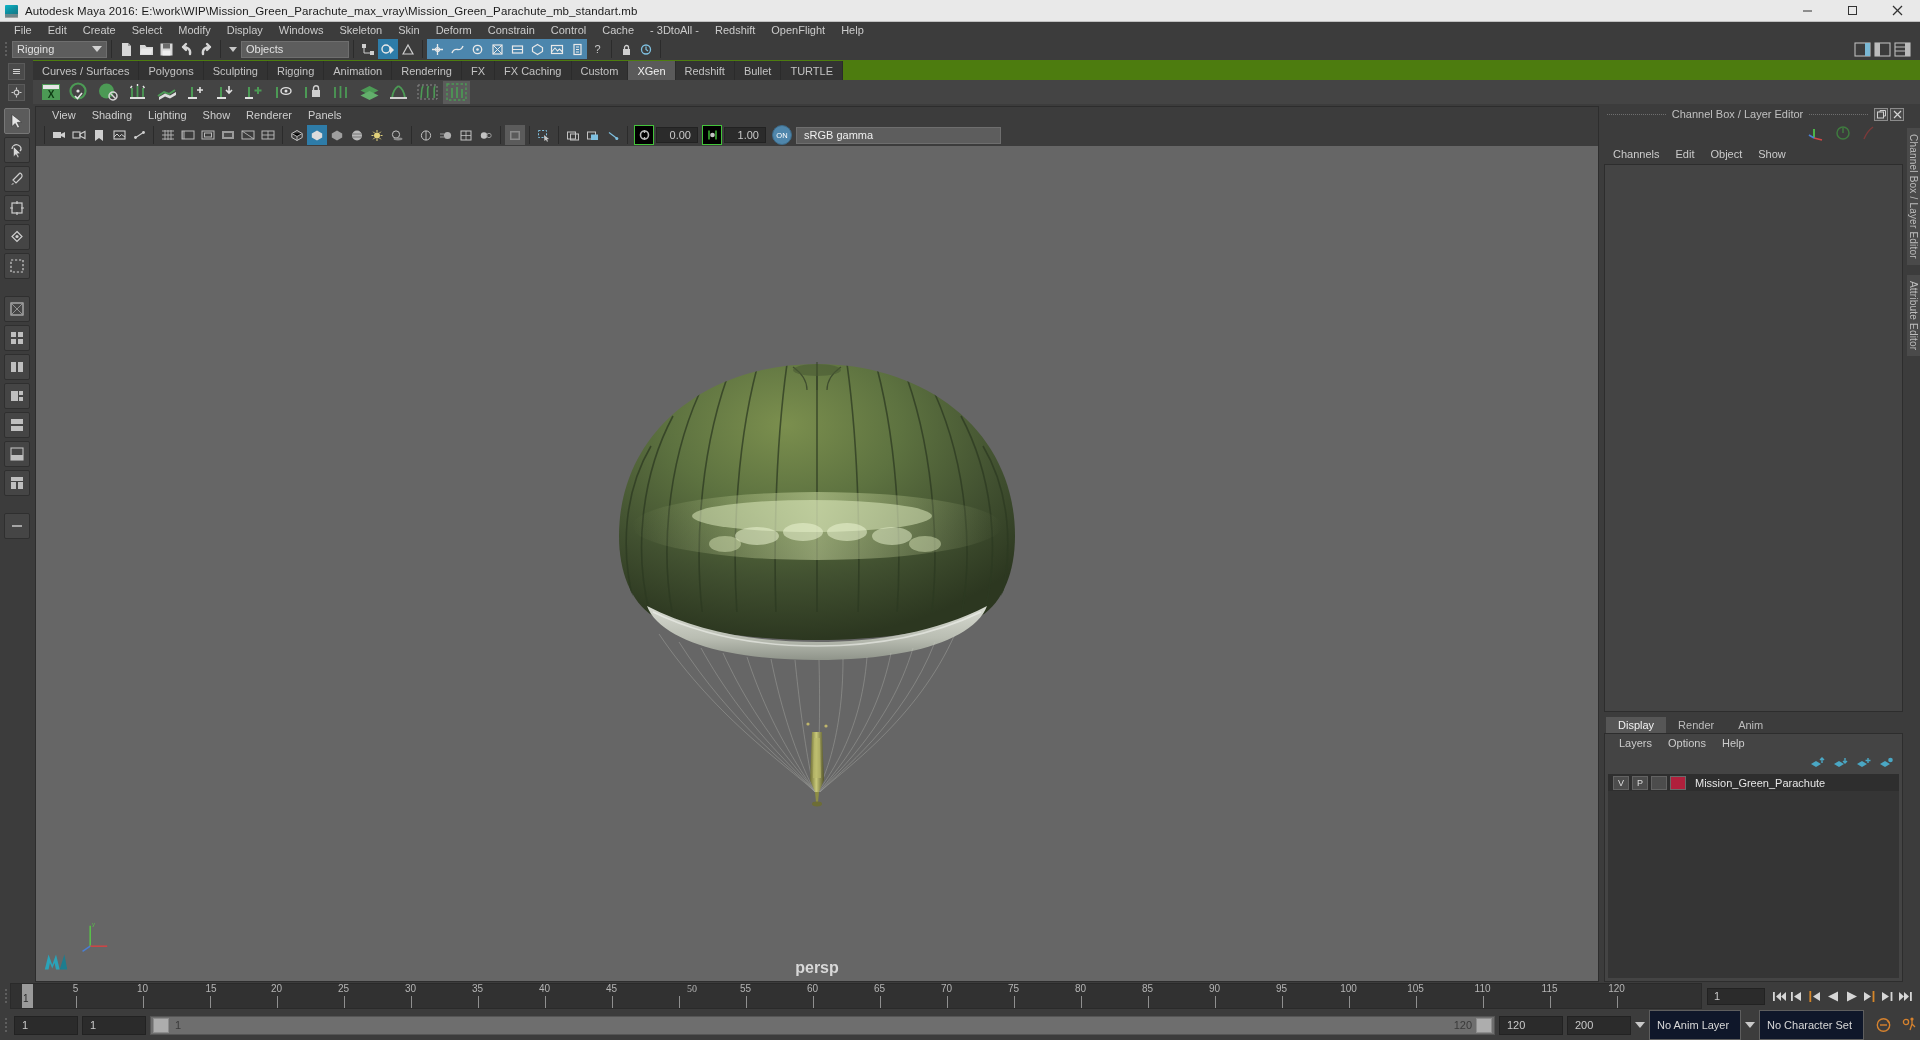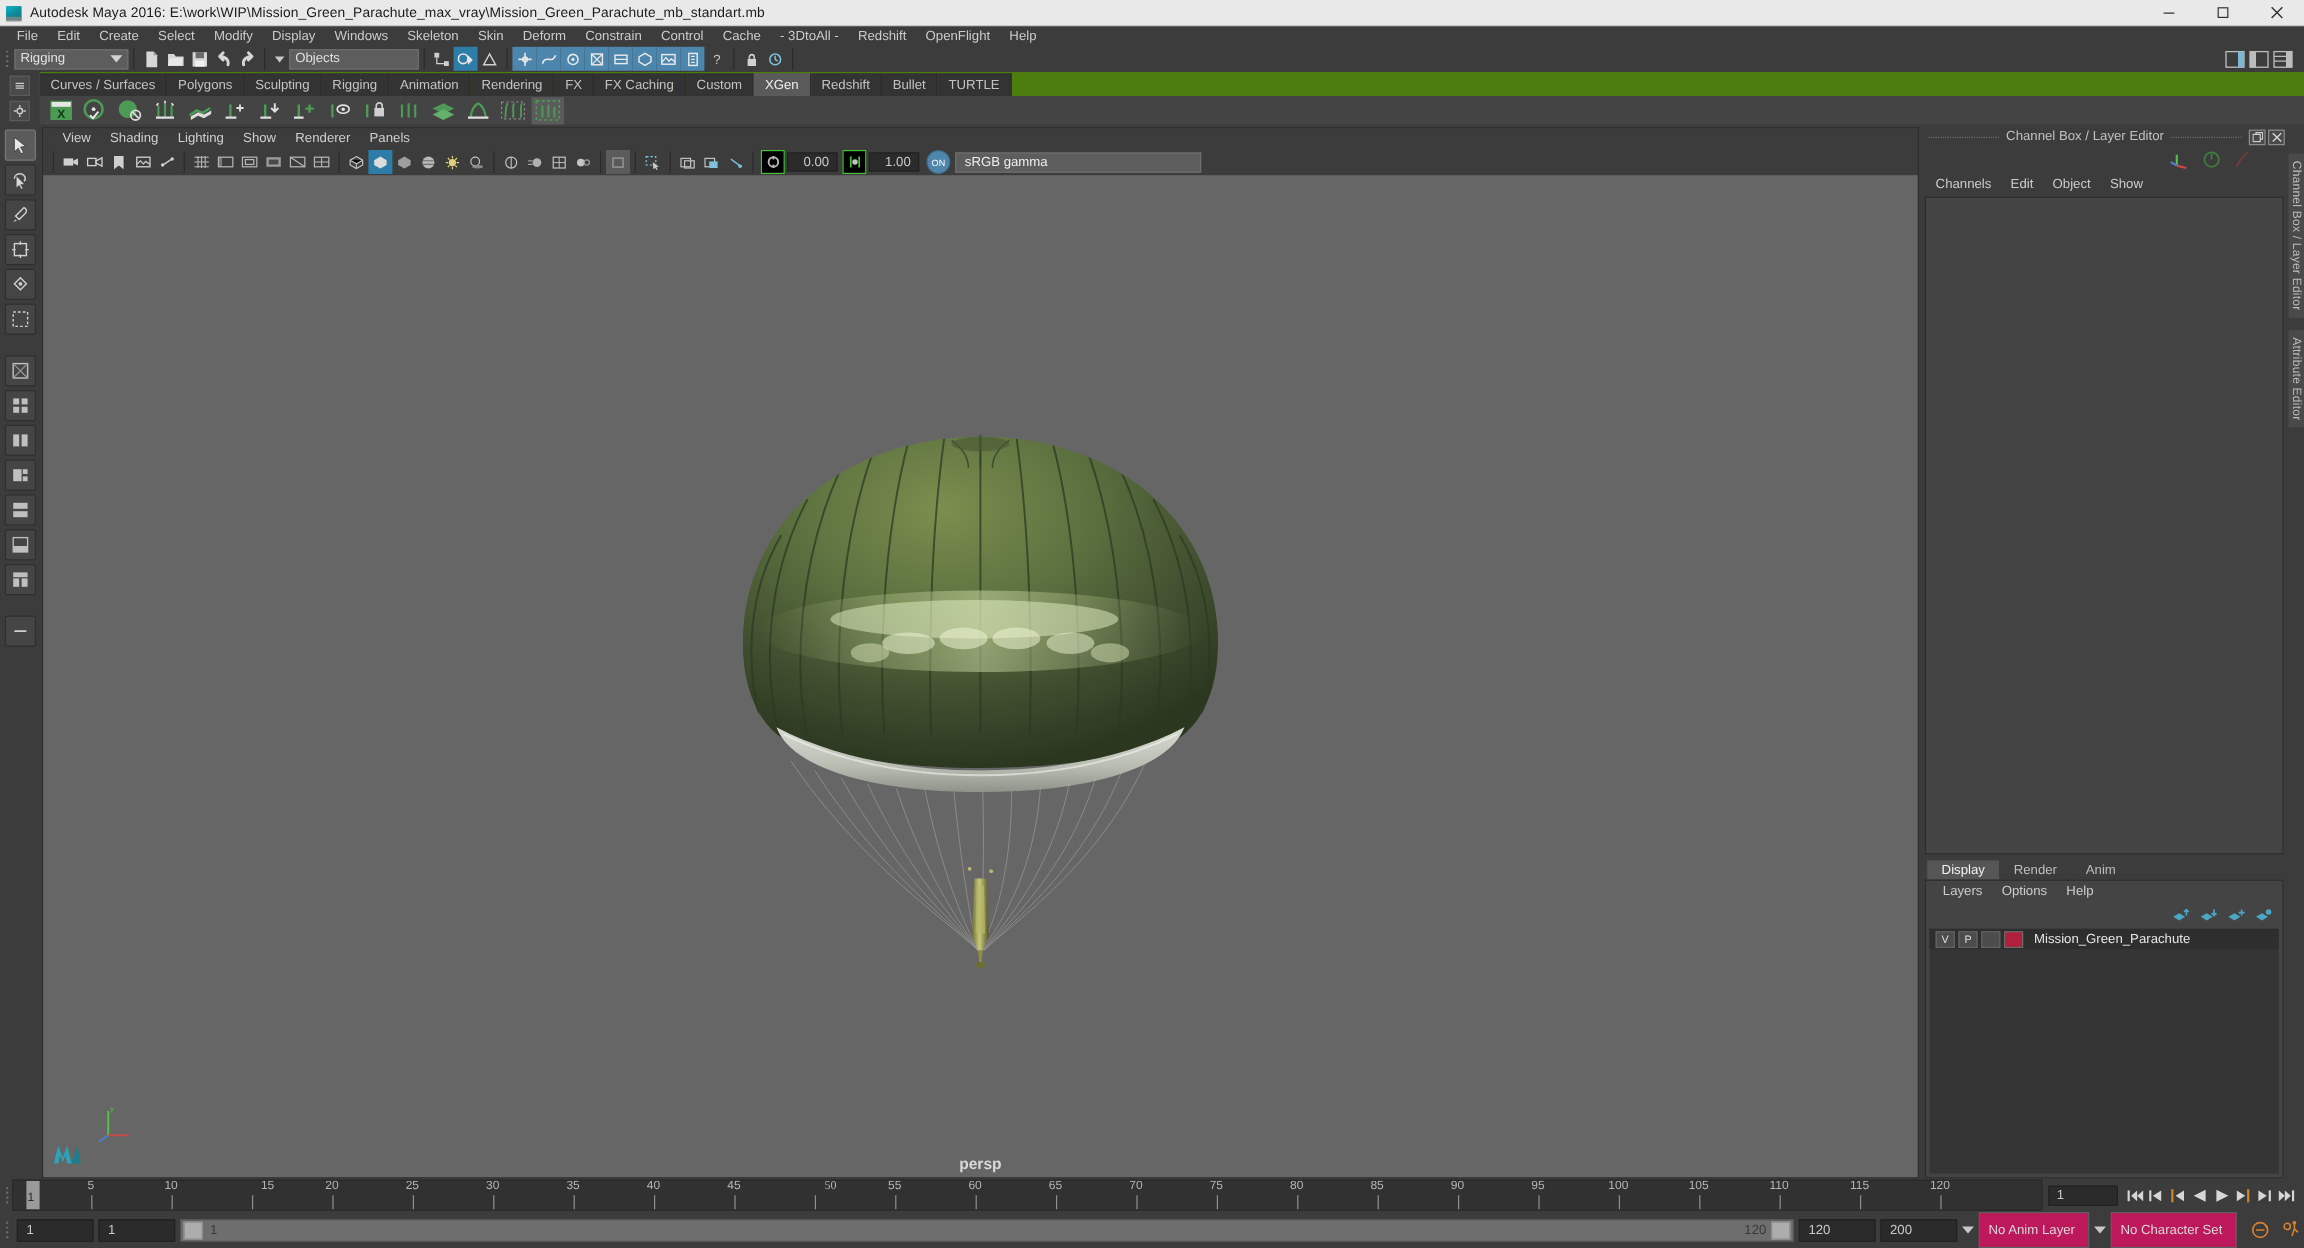--- a/index.html
+++ b/index.html
@@ -73,21 +73,21 @@
   .vpmenu { height:17px; flex:0 0 17px; display:flex; align-items:center; padding-left:8px; background:#3c3c3c; }
   .vpmenu .mi { font-size:11px; color:#cfcfcf; padding:0 8px; line-height:17px; }
   .vptoolbar { height:22px; flex:0 0 22px; display:flex; align-items:center; background:#3c3c3c; padding-left:4px; }
   .numfield { height:16px; background:#2b2b2b; border:1px solid #222; color:#c9c9c9; font-size:11px;
               display:flex; align-items:center; justify-content:flex-end; padding:0 6px 0 4px; }
   .srgbcombo { height:17px; width:205px; background:#5d5d5d; border:1px solid #6e6e6e; display:flex;
                align-items:center; font-size:11px; color:#efefef; padding:0 4px 0 7px; }
   .onbtn { width:20px;height:20px;border-radius:50%;background:#4f86ab;display:flex;align-items:center;justify-content:center;
            font-size:7.5px;color:#fff;letter-spacing:.2px;border:1px solid #3c6a88;}
   .canvas { flex:1 1 auto; position:relative; background:#666666; overflow:hidden; min-height:0; }
-  .camlabel { position:absolute; bottom:4px; left:0; right:0; text-align:center; font-size:13px; color:#d8d8d8; font-weight:bold;}
+  .camlabel { position:absolute; bottom:4px; left:0; right:0; text-align:center; font-size:16px; color:#d8d8d8; font-weight:bold;}
   .axis { position:absolute; left:44px; bottom:28px; width:34px; height:34px; }
   .mayalogo { position:absolute; left:6px; bottom:4px; width:28px; height:28px; }
 
   
   .rdock { width:305px; flex:0 0 305px; display:flex; flex-direction:column; background:#3c3c3c; padding-top:2px;}
   .rdock .dtitle { height:16px; display:flex; align-items:center; font-size:11px; color:#c0c0c0; position:relative; }
   .dots { flex:1 1 auto; height:1px; border-top:1px dotted #6e6e6e; margin:0 6px; }
   .dbtn { width:14px; height:13px; border:1px solid #8b8b8b; background:#4a4a4a; margin-right:2px;
           display:flex; align-items:center; justify-content:center; }
   .cbtabs { height:20px; display:flex; align-items:center; padding-left:4px; gap:0; }
@@ -125,21 +125,21 @@
   
   .rangerow { flex:0 0 26px; display:flex; align-items:center; background:#3c3c3c; padding-left:2px; gap:4px;}
   .rfield { width:64px; height:19px; background:#2b2b2b; border:1px solid #222; font-size:11px; color:#c9c9c9;
             display:flex; align-items:center; padding-left:7px; }
   .rangebar { flex:1 1 auto; height:19px; background:#6e6e6e; border:1px solid #555; position:relative; display:flex; align-items:center;}
   .rhandle { width:16px;height:15px;background:#adadad;border:1px solid #8d8d8d; margin-left:2px;}
   .rhandle.r { position:absolute; right:2px; }
   .rlbl { font-size:11px; color:#3a3a3a; margin-left:6px; }
   .rlbl.r { position:absolute; right:22px; }
   .dropsm { width:0;height:0;border-left:5px solid transparent;border-right:5px solid transparent;border-top:6px solid #c8c8c8;}
-  .animlayer { width:82px; height:30px; background:#be185d; border:1px solid #5e5e5e; font-size:11px; color:#d8d8d8;
+  .animlayer { width:82px; height:30px; background:#0f172a; border:1px solid #5e5e5e; font-size:11px; color:#d8d8d8;
                display:flex; align-items:center; padding-left:7px; }
 
   
   .melrow { flex:0 0 24px; display:flex; align-items:center; background:#3c3c3c; padding-left:6px; gap:6px;}
   .mellabel { font-size:11px; color:#cfcfcf; width:38px; }
   .melinput { width:505px; height:18px; background:#585858; border:1px solid #4a4a4a; }
   .melout { flex:1 1 auto; height:18px; background:#585858; border:1px solid #4a4a4a; margin-right:4px;}
   .melbtn { width:16px;height:16px;border:1px solid #6a6a6a;background:#4a4a4a;margin-right:6px;
             display:flex;align-items:center;justify-content:center;}
 
@@ -986,21 +986,21 @@
       </div>
     <div class="timeslider" id="timeslider">
       <div class="playhead" id="playhead" style="left: 11px;">
         <span>1</span>
       </div>
     <div class="tick" style="left: 64.6px;"></div>
         <div class="tlabel" style="left: 64.6px;">5</div>
         <div class="tick" style="left: 131.6px;"></div>
         <div class="tlabel" style="left: 131.6px;">10</div>
         <div class="tick" style="left: 198.6px;"></div>
-        <div class="tlabel" style="left: 212px;">15</div>
+        <div class="tlabel" style="left: 200px;">15</div>
         <div class="tick" style="left: 265.6px;"></div>
         <div class="tlabel" style="left: 265.6px;">20</div>
         <div class="tick" style="left: 332.6px;"></div>
         <div class="tlabel" style="left: 332.6px;">25</div>
         <div class="tick" style="left: 399.6px;"></div>
         <div class="tlabel" style="left: 399.6px;">30</div>
         <div class="tick" style="left: 466.6px;"></div>
         <div class="tlabel" style="left: 466.6px;">35</div>
         <div class="tick" style="left: 533.6px;"></div>
         <div class="tlabel" style="left: 533.6px;">40</div>

